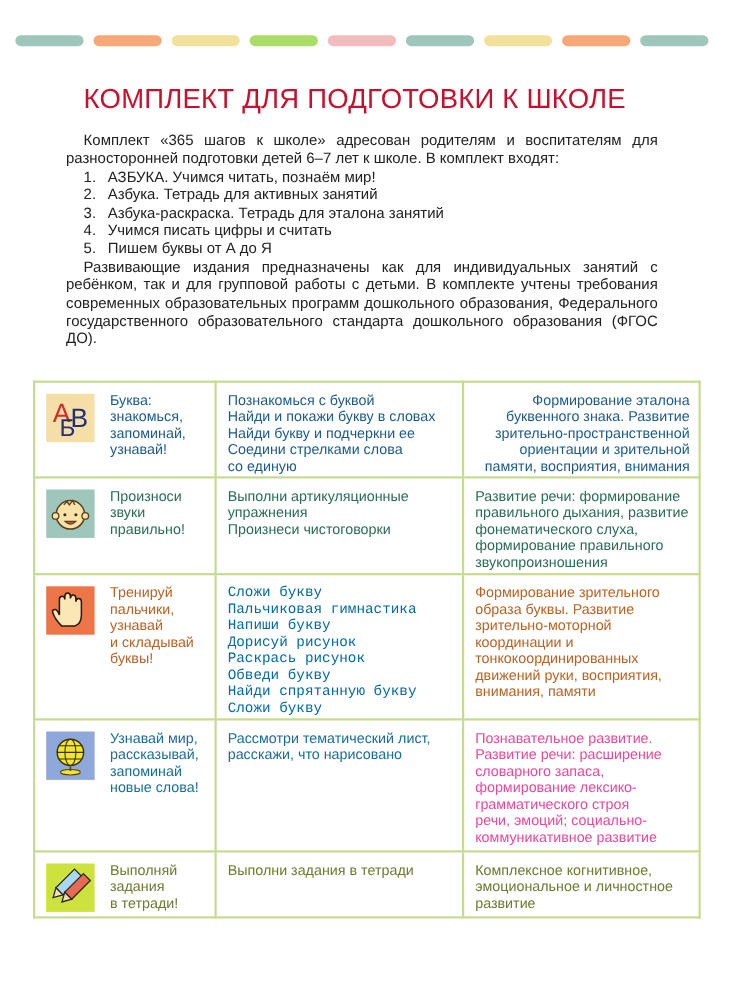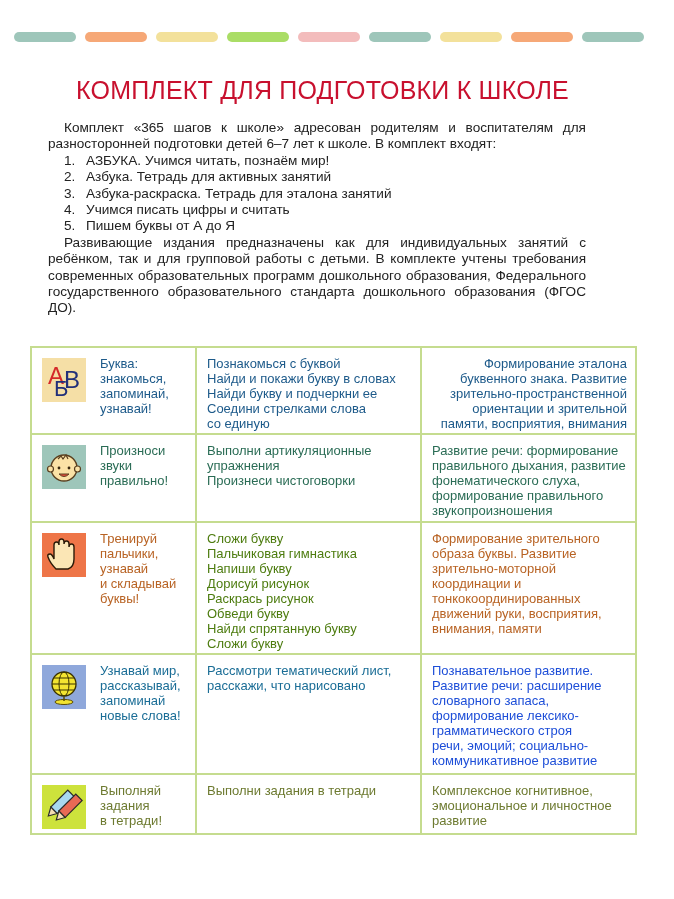--- a/index.html
+++ b/index.html
@@ -1,20 +1,20 @@
 <!DOCTYPE html>
 <html><head>
 <meta charset="utf-8">
 <style>
   html, body { margin:0; padding:0; background:#ffffff; }
   body { width:674px; height:899px; position:relative; overflow:hidden; font-family:"Liberation Sans", sans-serif; }
   .stripes { position:absolute; top:32px; left:14px; display:flex; gap:9px; }
   .stripe { width:62px; height:10px; border-radius:5px; }
   .title { position:absolute; left:76px; top:76px; font-size:25px; color:#c8102e; letter-spacing:0.2px; margin:0; font-weight:normal; }
-  .intro { position:absolute; left:48px; top:120px; width:538px; font-size:13.6px; line-height:16.4px; color:#222; }
+  .intro { position:absolute; left:60px; top:120px; width:538px; font-size:13.6px; line-height:16.4px; color:#222; }
   .intro p { margin:0; text-align:justify; }
   .intro .ind { text-indent:16px; }
   .intro ol { margin:0; padding:0 0 0 0; list-style:none; }
   .intro ol li { padding-left:16px; }
   .intro ol li .num { display:inline-block; width:22px; }
   table.grid { position:absolute; left:30px; top:346px; width:607px; border-collapse:collapse; }
   table.grid td { border:2px solid #c5dc8f; vertical-align:top; font-size:13px; line-height:15px; padding:8px 8px 2px 10px; }
   td.c1 { width:145px; padding-left:10px !important; }
   td.c2 { width:205px; }
   .c1wrap { display:flex; gap:14px; }
@@ -137,21 +137,21 @@
             </div>
             <div class="lines">
               <div>Тренируй</div>
               <div>пальчики,</div>
               <div>узнавай</div>
               <div>и складывай</div>
               <div>буквы!</div>
             </div>
           </div>
         </td>
-        <td class="c2" style="color: #4d7c0f; border-color: rgb(197, 220, 143);">
+        <td class="c2" style="color: #0369a1; border-color: rgb(197, 220, 143); font-family: Liberation Mono, monospace;">
           <div class="lines">
             <div>Сложи букву</div>
             <div>Пальчиковая гимнастика</div>
             <div>Напиши букву</div>
             <div>Дорисуй рисунок</div>
             <div>Раскрась рисунок</div>
             <div>Обведи букву</div>
             <div>Найди спрятанную букву</div>
             <div>Сложи букву</div>
           </div>
@@ -187,21 +187,21 @@
               <div>новые слова!</div>
             </div>
           </div>
         </td>
         <td class="c2" style="color: rgb(26, 109, 150); border-color: rgb(197, 220, 143);">
           <div class="lines">
             <div>Рассмотри тематический лист,</div>
             <div>расскажи, что нарисовано</div>
           </div>
         </td>
-        <td class="c3" style="color: #1d4ed8; border-color: rgb(197, 220, 143);">
+        <td class="c3" style="color: #ec4899; border-color: rgb(197, 220, 143);">
           <div class="lines">
             <div>Познавательное развитие.</div>
             <div>Развитие речи: расширение</div>
             <div>словарного запаса,</div>
             <div>формирование лексико-</div>
             <div>грамматического строя</div>
             <div>речи, эмоций; социально-</div>
             <div>коммуникативное развитие</div>
           </div>
         </td>

